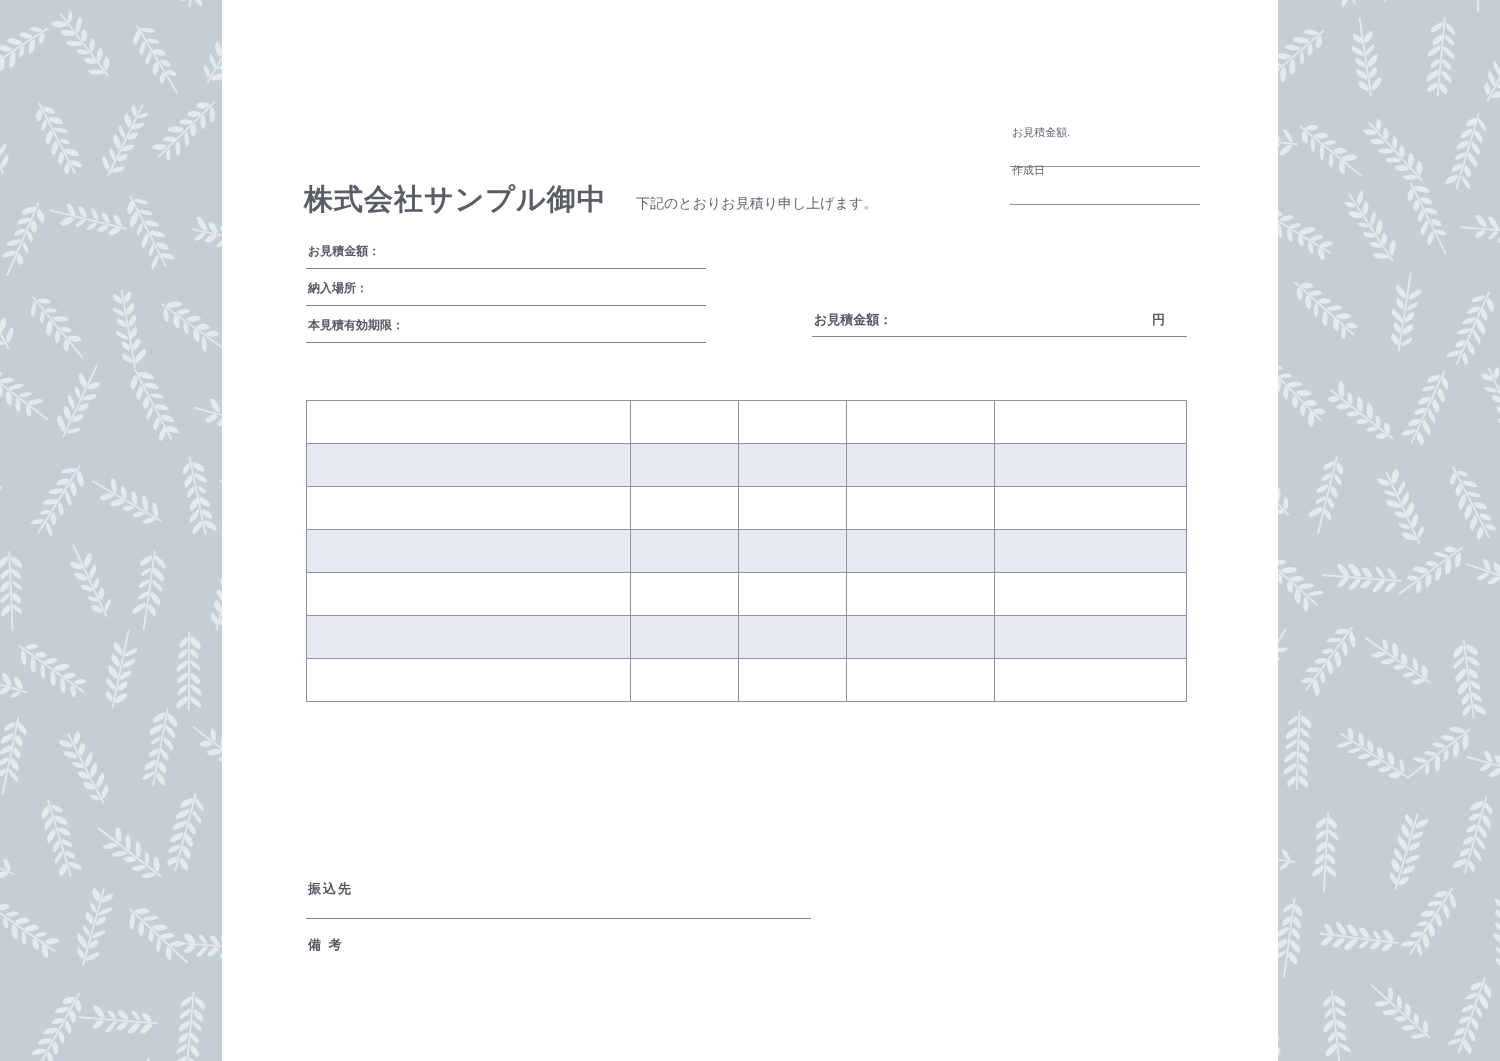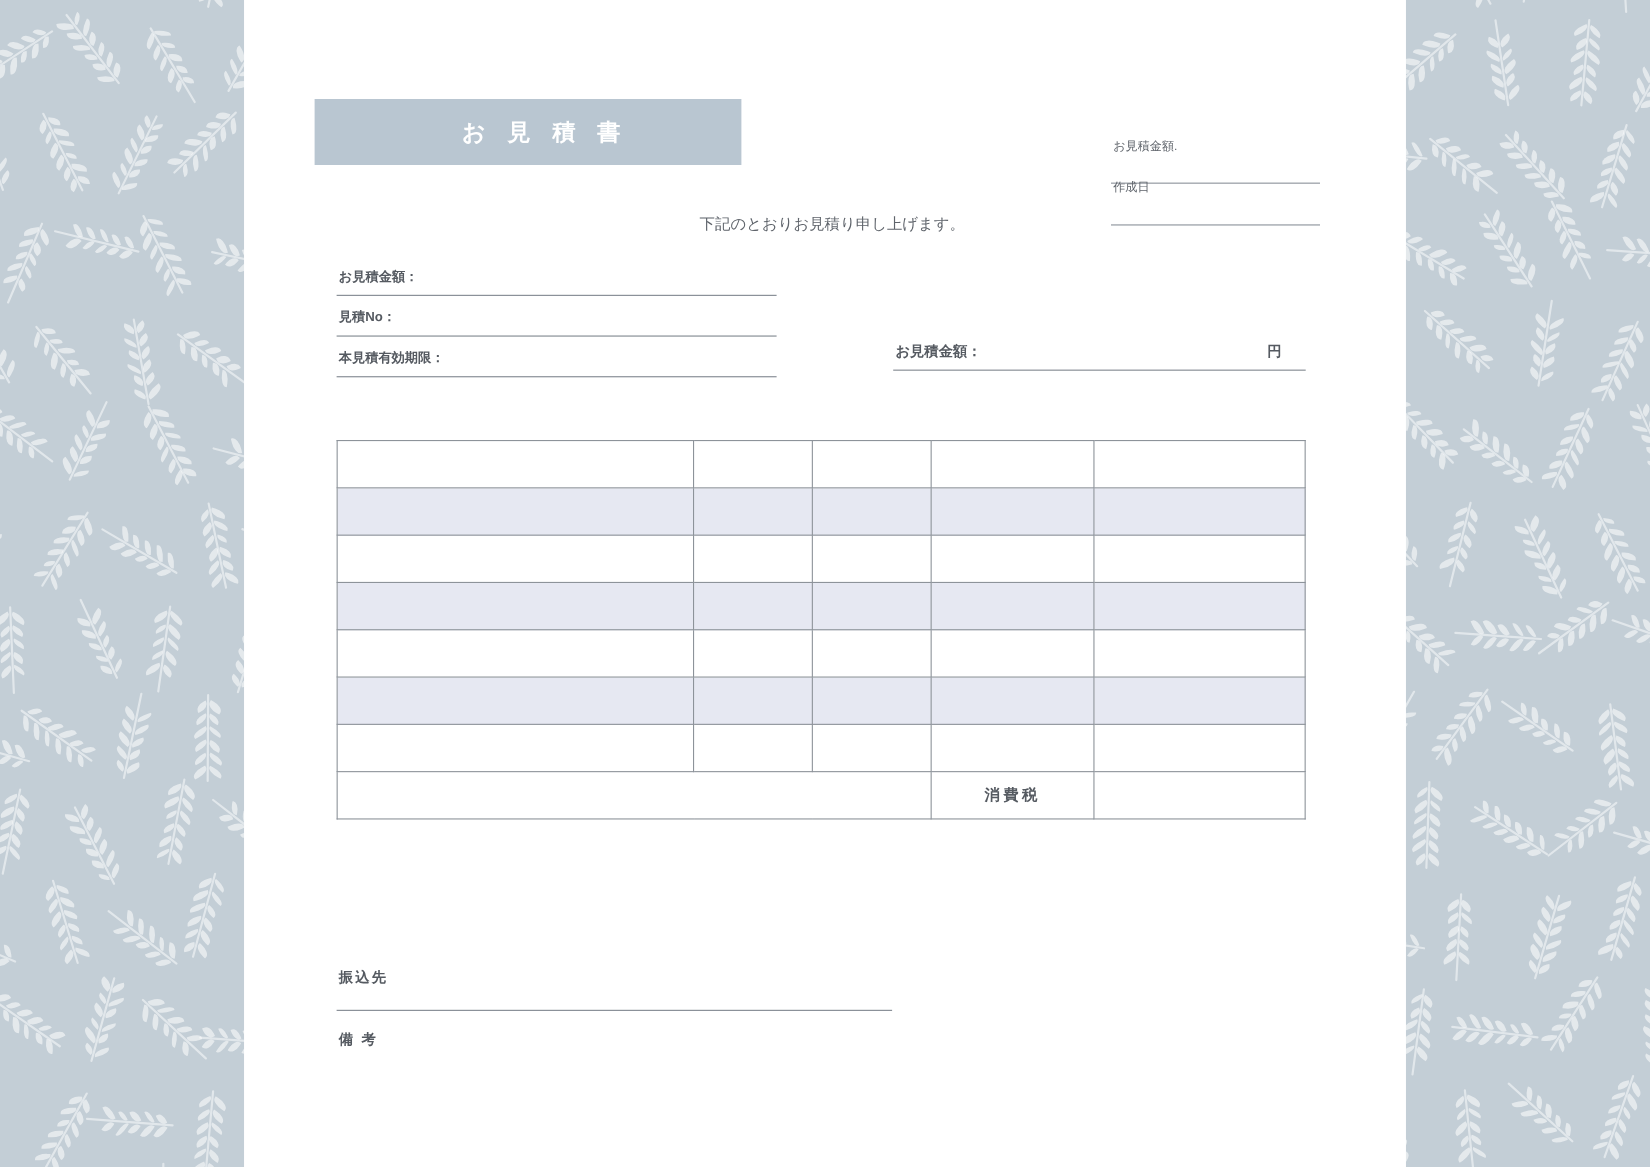--- a/index.html
+++ b/index.html
@@ -1411,42 +1411,40 @@
       <div class="leaf" style="width: 11.8px; height: 6.2px; top: 44px; left: 8px; transform: rotate(28deg) scaleX(-1);"></div>
       <div class="leaf" style="width: 11.1px; height: 7px; top: 56px; left: -3.06417px; transform: rotate(-28deg);"></div>
       <div class="leaf" style="width: 13.1px; height: 6.4px; top: 56px; left: 8px; transform: rotate(28deg) scaleX(-1);"></div>
       <div class="leaf" style="width: 13.6px; height: 5.2px; top: 68px; left: -5.61621px; transform: rotate(-28deg);"></div>
       <div class="leaf" style="width: 13.6px; height: 6.5px; top: 68px; left: 8px; transform: rotate(28deg) scaleX(-1);"></div>
     </div>
   </div>
 
 <div class="sheet">
 
-  <div class="title-band">
-    <span class="title-text">お 見 積 書</span>
-  </div>
-
+
+  <div class="client-name">株式会社サンプル御中</div>
   <div class="lead-text">下記のとおりお見積り申し上げます。</div>
 
   <div class="meta-label" style="left:790px; top:125px;">お見積金額.</div>
   <div class="meta-line" style="left:788px; top:148px;">
     <span style="font-size:12px;padding-left:70px;"></span>
   </div>
 
   <div class="meta-label" style="left:790px; top:163px;">作成日</div>
   <div class="meta-line" style="left:788px; top:186px;">
     <span style="font-size:12px;padding-left:70px;"></span>
   </div>
 
   <div class="field-label" style="top:243px;">お見積金額：</div>
   <div class="field" style="top:240px;">
     <span style="font-size:12px;padding-left:110px;"></span>
   </div>
 
-  <div class="field-label" style="top:280px;">見積No：</div>
+  <div class="field-label" style="top:280px;">納入場所：</div>
   <div class="field" style="top:277px;">
     <span style="font-size:12px;padding-left:110px;"></span>
   </div>
 
   <div class="field-label" style="top:317px;">本見積有効期限：</div>
   <div class="field" style="top:314px;">
     <span style="font-size:12px;padding-left:130px;"></span>
   </div>
 
   <div class="amount-label" style="top:311px;">お見積金額：</div>
@@ -1508,25 +1506,20 @@
         <td></td>
       </tr>
       <tr>
         <td></td>
         <td></td>
         <td></td>
         <td></td>
         <td></td>
       </tr>
 
-      <tr>
-        <td colspan="3"></td>
-        <td class="sum-label">消費税</td>
-        <td></td>
-      </tr>
     </tbody>
   </table>
 
   <div class="footer-label" style="left:86px; top:880px;">振込先</div>
   <div class="footer-line" style="top:918px;">
     <span style="font-size:12px;"></span>
   </div>
   <div class="footer-label" style="left:86px; top:936px;">備 考</div>
   <div style="position:absolute;left:86px;top:960px;width:500px;height:60px;font-size:12px;"></div>
 

